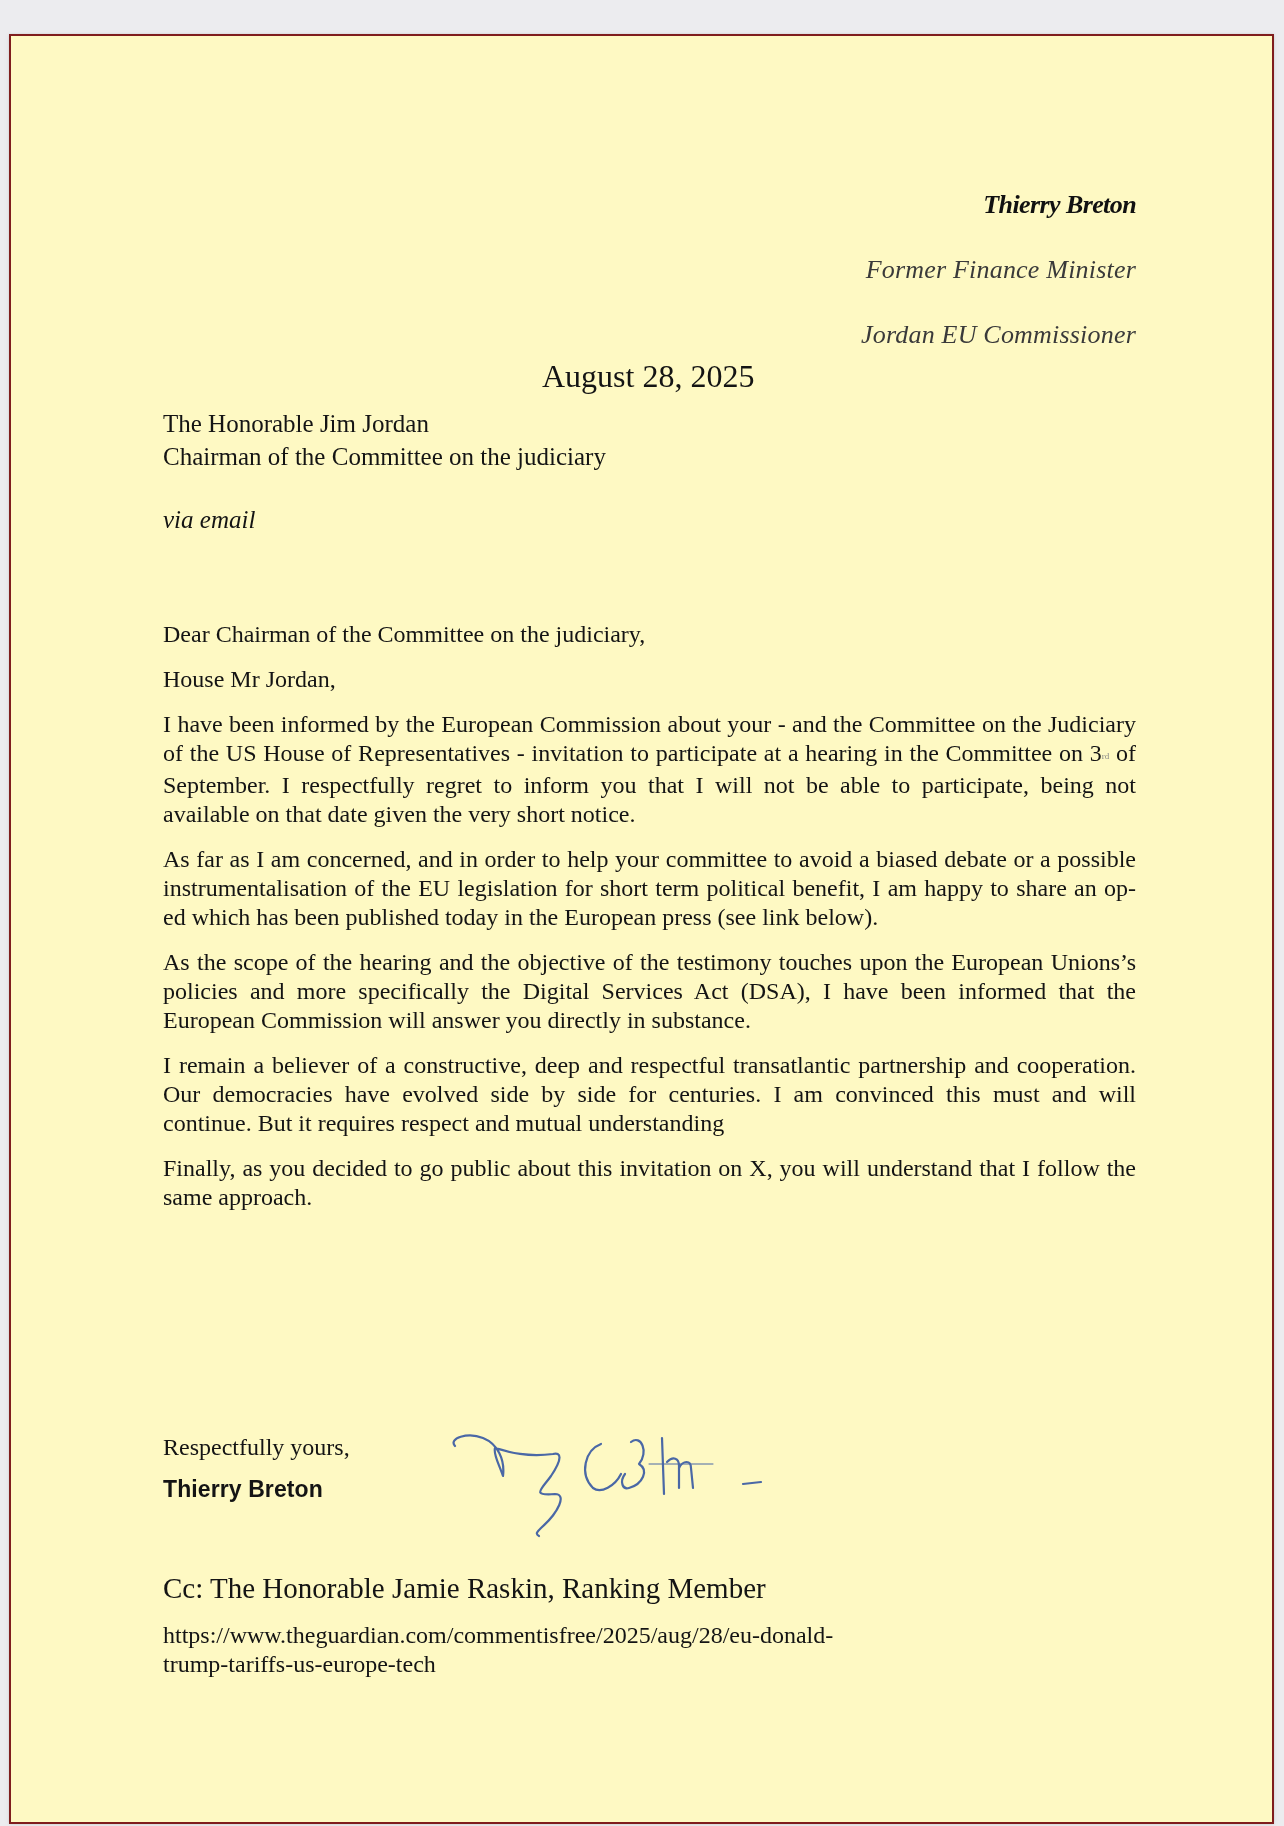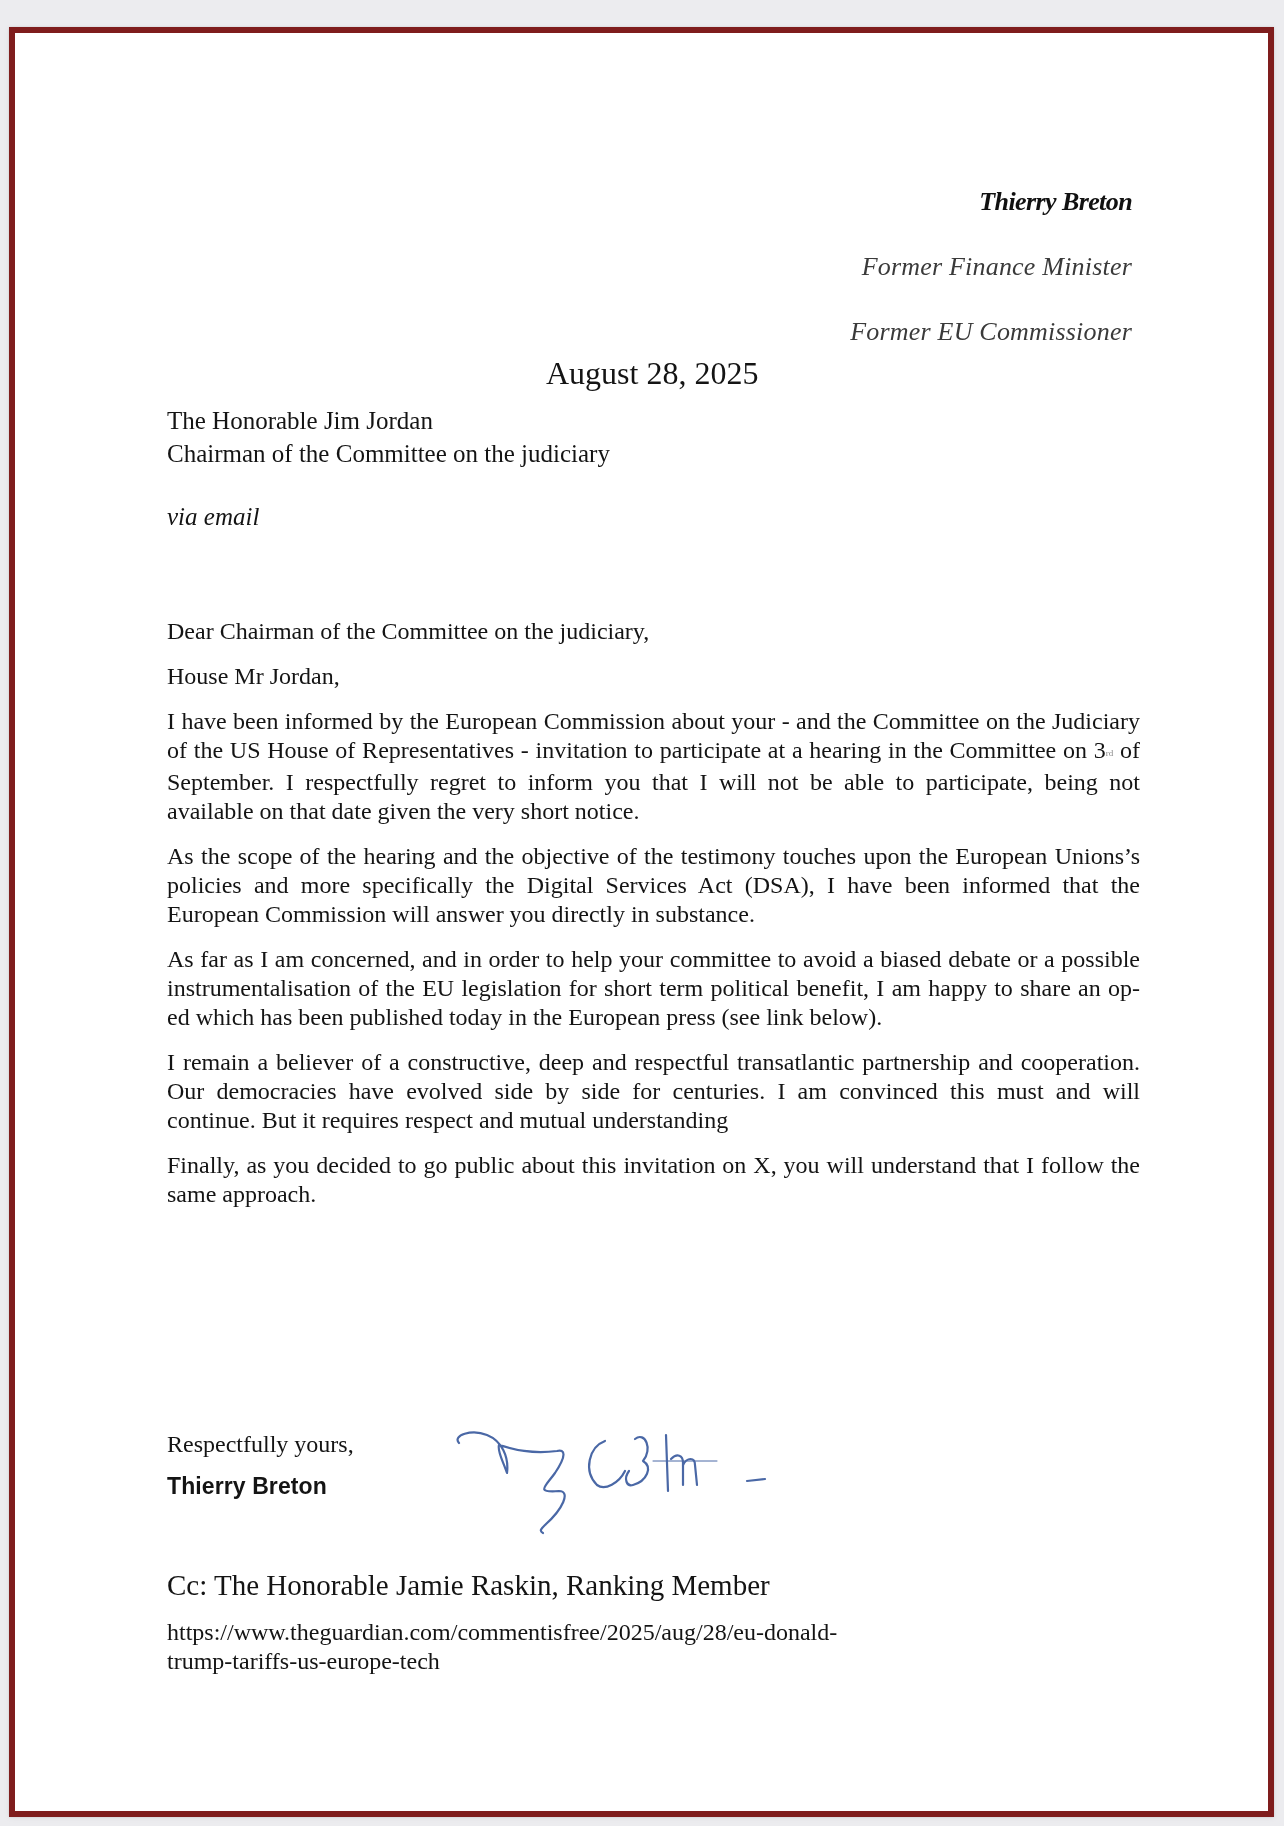--- a/index.html
+++ b/index.html
@@ -9,26 +9,26 @@
   body {
     width: 1284px;
     height: 1826px;
     background: #ececef;
     position: relative;
     overflow: hidden;
   }
   .page {
     position: absolute;
     left: 9px;
-    top: 27px;
+    top: 34px;
     width: 1265px;
     height: 1790px;
-    background: #ffffff;
+    background: #fef9c3;
     box-shadow: 0 0 2px rgba(0,0,0,0.10), 0 1px 6px rgba(0,0,0,0.06);
-    border: 6px solid #7f1d1d;
+    border: 2px solid #7f1d1d;
     box-sizing: border-box;
   }
   .letter {
     font-family: "Liberation Serif", "DejaVu Serif", serif;
     color: #141414;
     font-size: 23.5px;
   }
   .sender {
     position: absolute;
     right: 136px;
@@ -131,38 +131,38 @@
   }
 </style>
 </head>
 <body>
 
 <div class="page letter">
 
   <div class="sender">
     <div class="name">Thierry Breton</div>
     <div class="role">Former Finance Minister</div>
-    <div class="role">Former EU Commissioner</div>
+    <div class="role">Jordan EU Commissioner</div>
   </div>
 
   <div class="date">August 28, 2025</div>
 
   <div class="recipient">
     <div>The Honorable Jim Jordan</div>
     <div>Chairman of the Committee on the judiciary</div>
   </div>
 
   <div class="via">via email</div>
 
   <div class="body">
     <p class="salutation">Dear Chairman of the Committee on the judiciary,</p>
     <p class="salutation">House Mr Jordan,</p>
     <p><span>I have been informed by the European Commission about your - and the Committee on the Judiciary of the US House of Representatives - invitation to participate at a hearing in the Committee on 3</span><sup class="ord">rd</sup><span> of September. I respectfully regret to inform you that I will not be able to participate, being not available on that date given the very short notice.</span></p>
+    <p>As far as I am concerned, and in order to help your committee to avoid a biased debate or  a possible instrumentalisation of the EU legislation for short term political benefit, I am happy to share an op-ed which has been published today in the European press (see link below).</p>
     <p>As the scope of the hearing and the objective of the testimony touches upon the European Unions’s policies and more specifically the Digital Services Act (DSA), I have been informed that the European Commission will answer you directly in substance.</p>
-    <p>As far as I am concerned, and in order to help your committee to avoid a biased debate or  a possible instrumentalisation of the EU legislation for short term political benefit, I am happy to share an op-ed which has been published today in the European press (see link below).</p>
     <p>I remain a believer of a constructive, deep and respectful transatlantic partnership and cooperation. Our democracies have evolved side by side for centuries. I am convinced this must and will continue. But it requires respect and mutual understanding</p>
     <p>Finally, as you decided to go public about this invitation on X, you will understand that I follow the same approach.</p>
   </div>
 
   <div class="closing">
     <div>Respectfully yours,</div>
     <div class="signer">Thierry Breton</div>
   </div>
 
   <svg class="signature" viewBox="0 0 340 125" fill="none" stroke="#4a68a6" stroke-width="2.2" stroke-linecap="round" stroke-linejoin="round">

